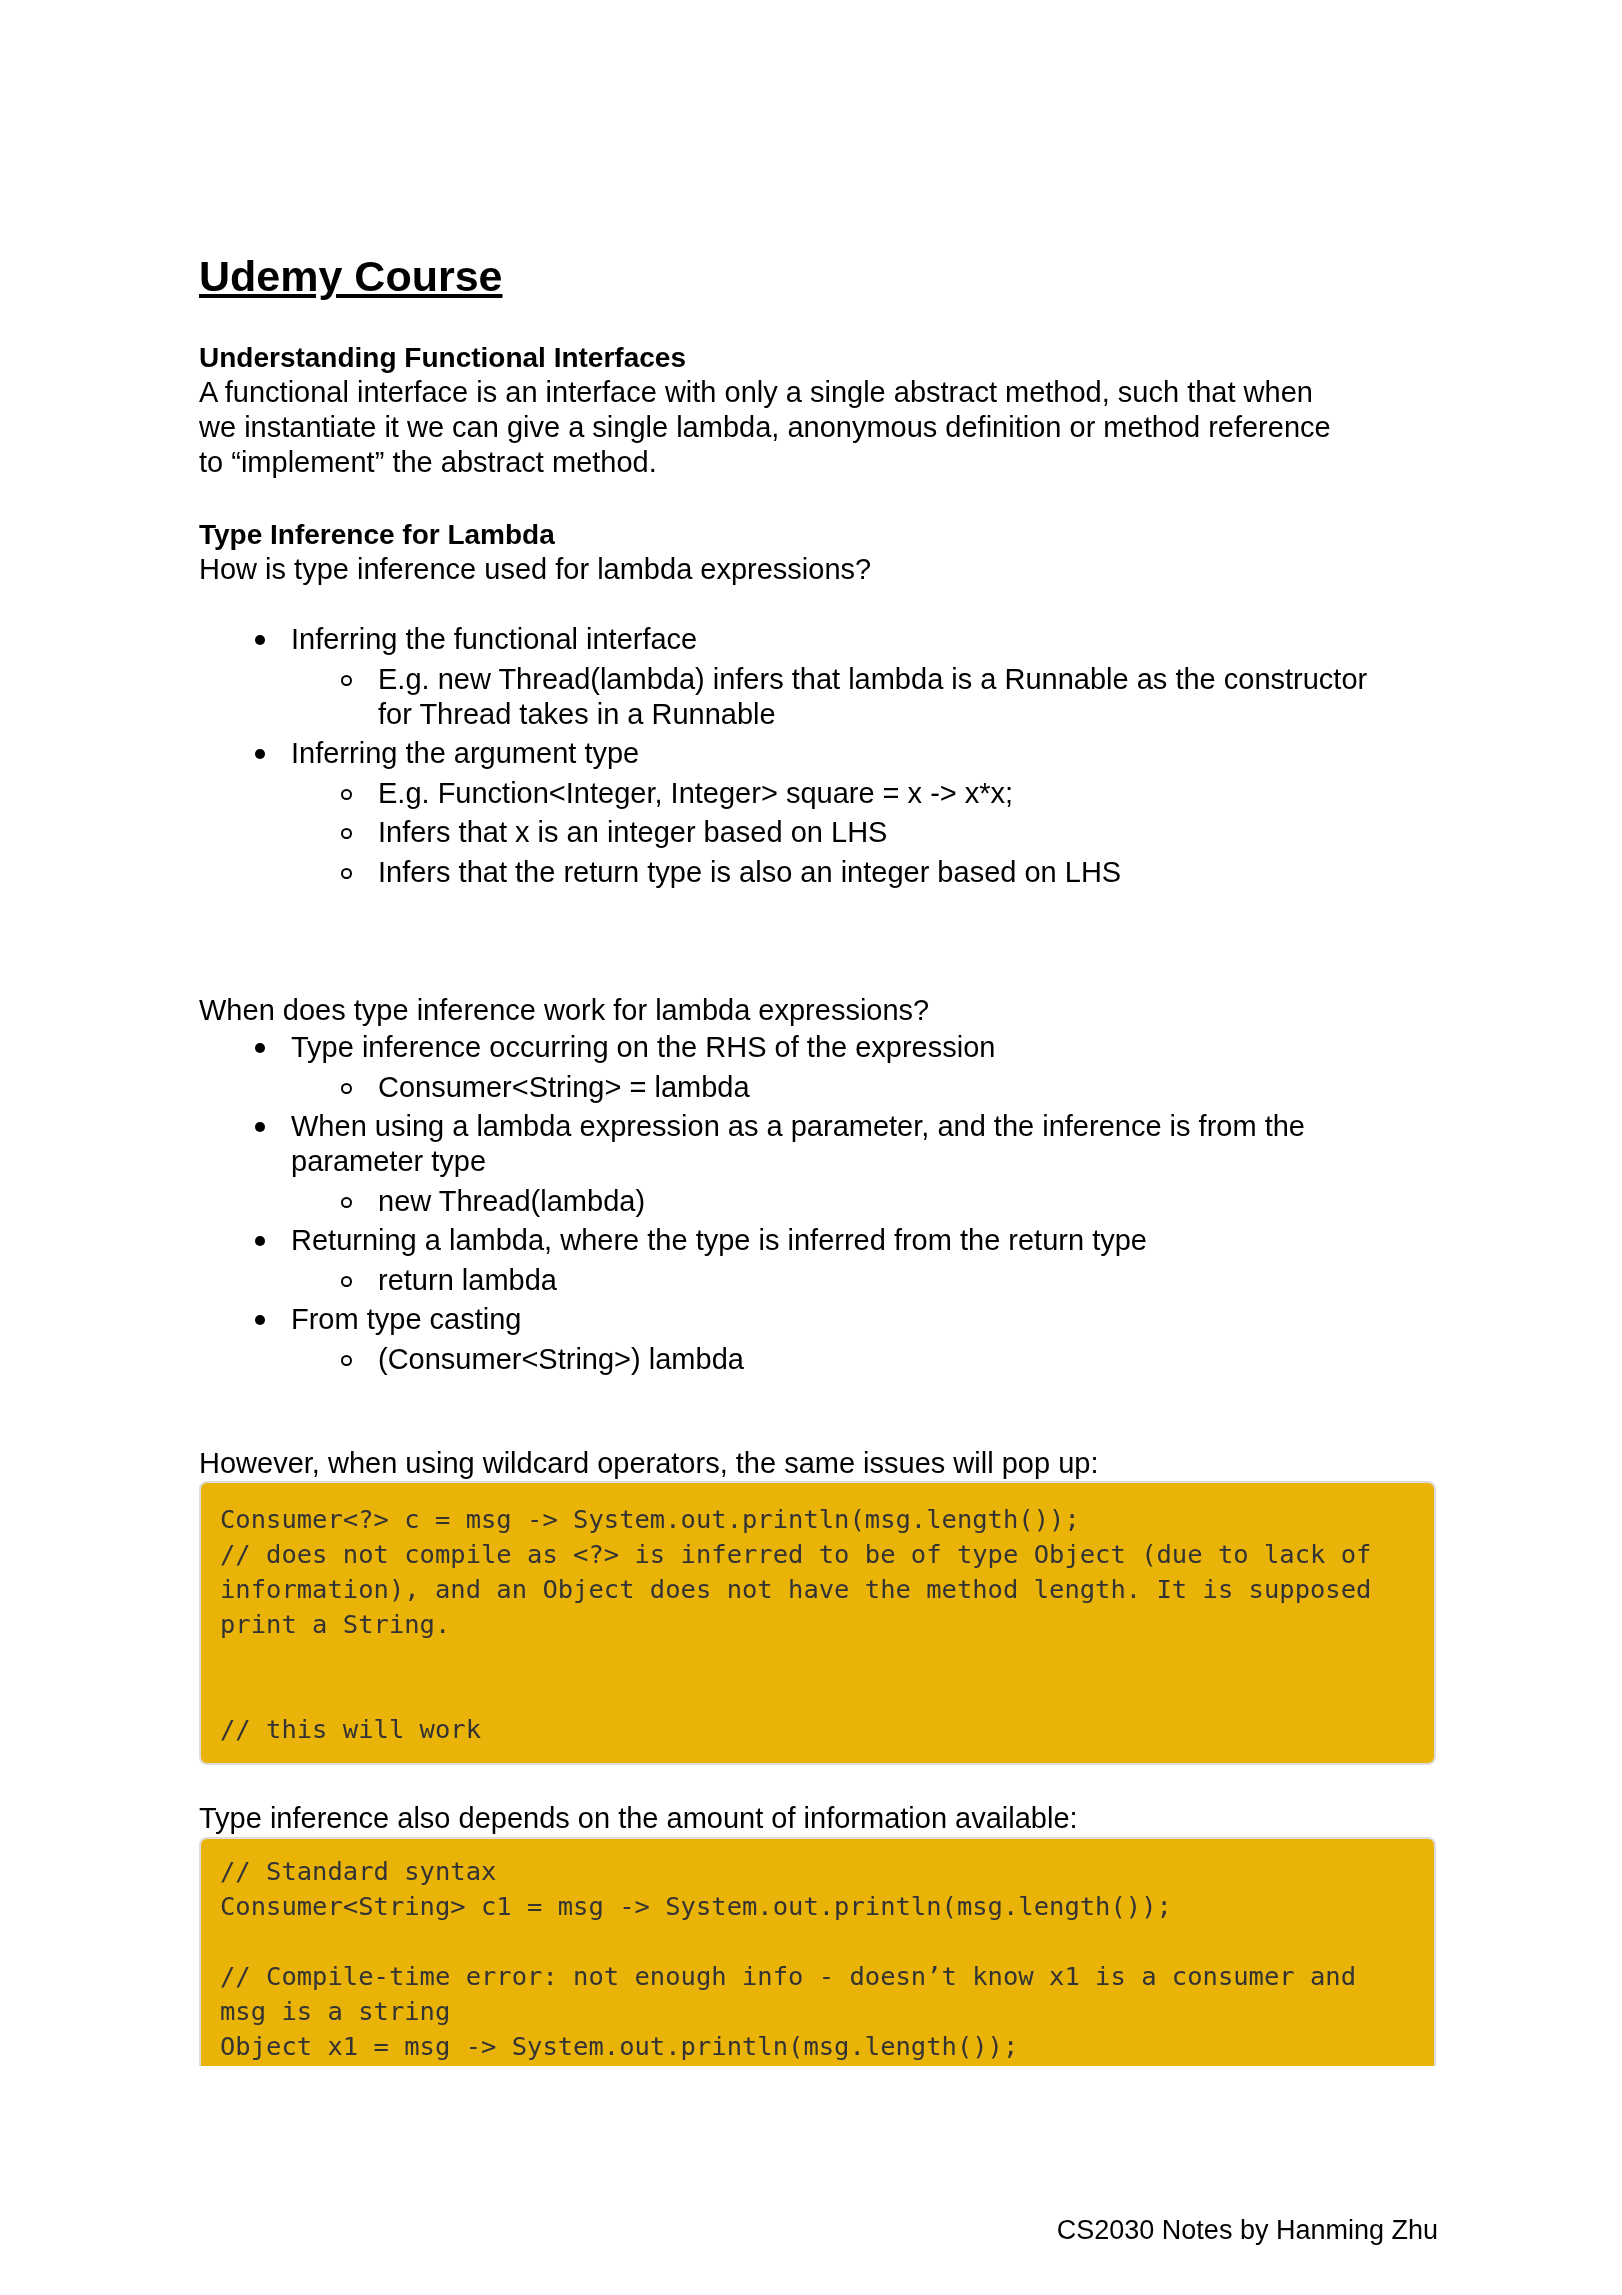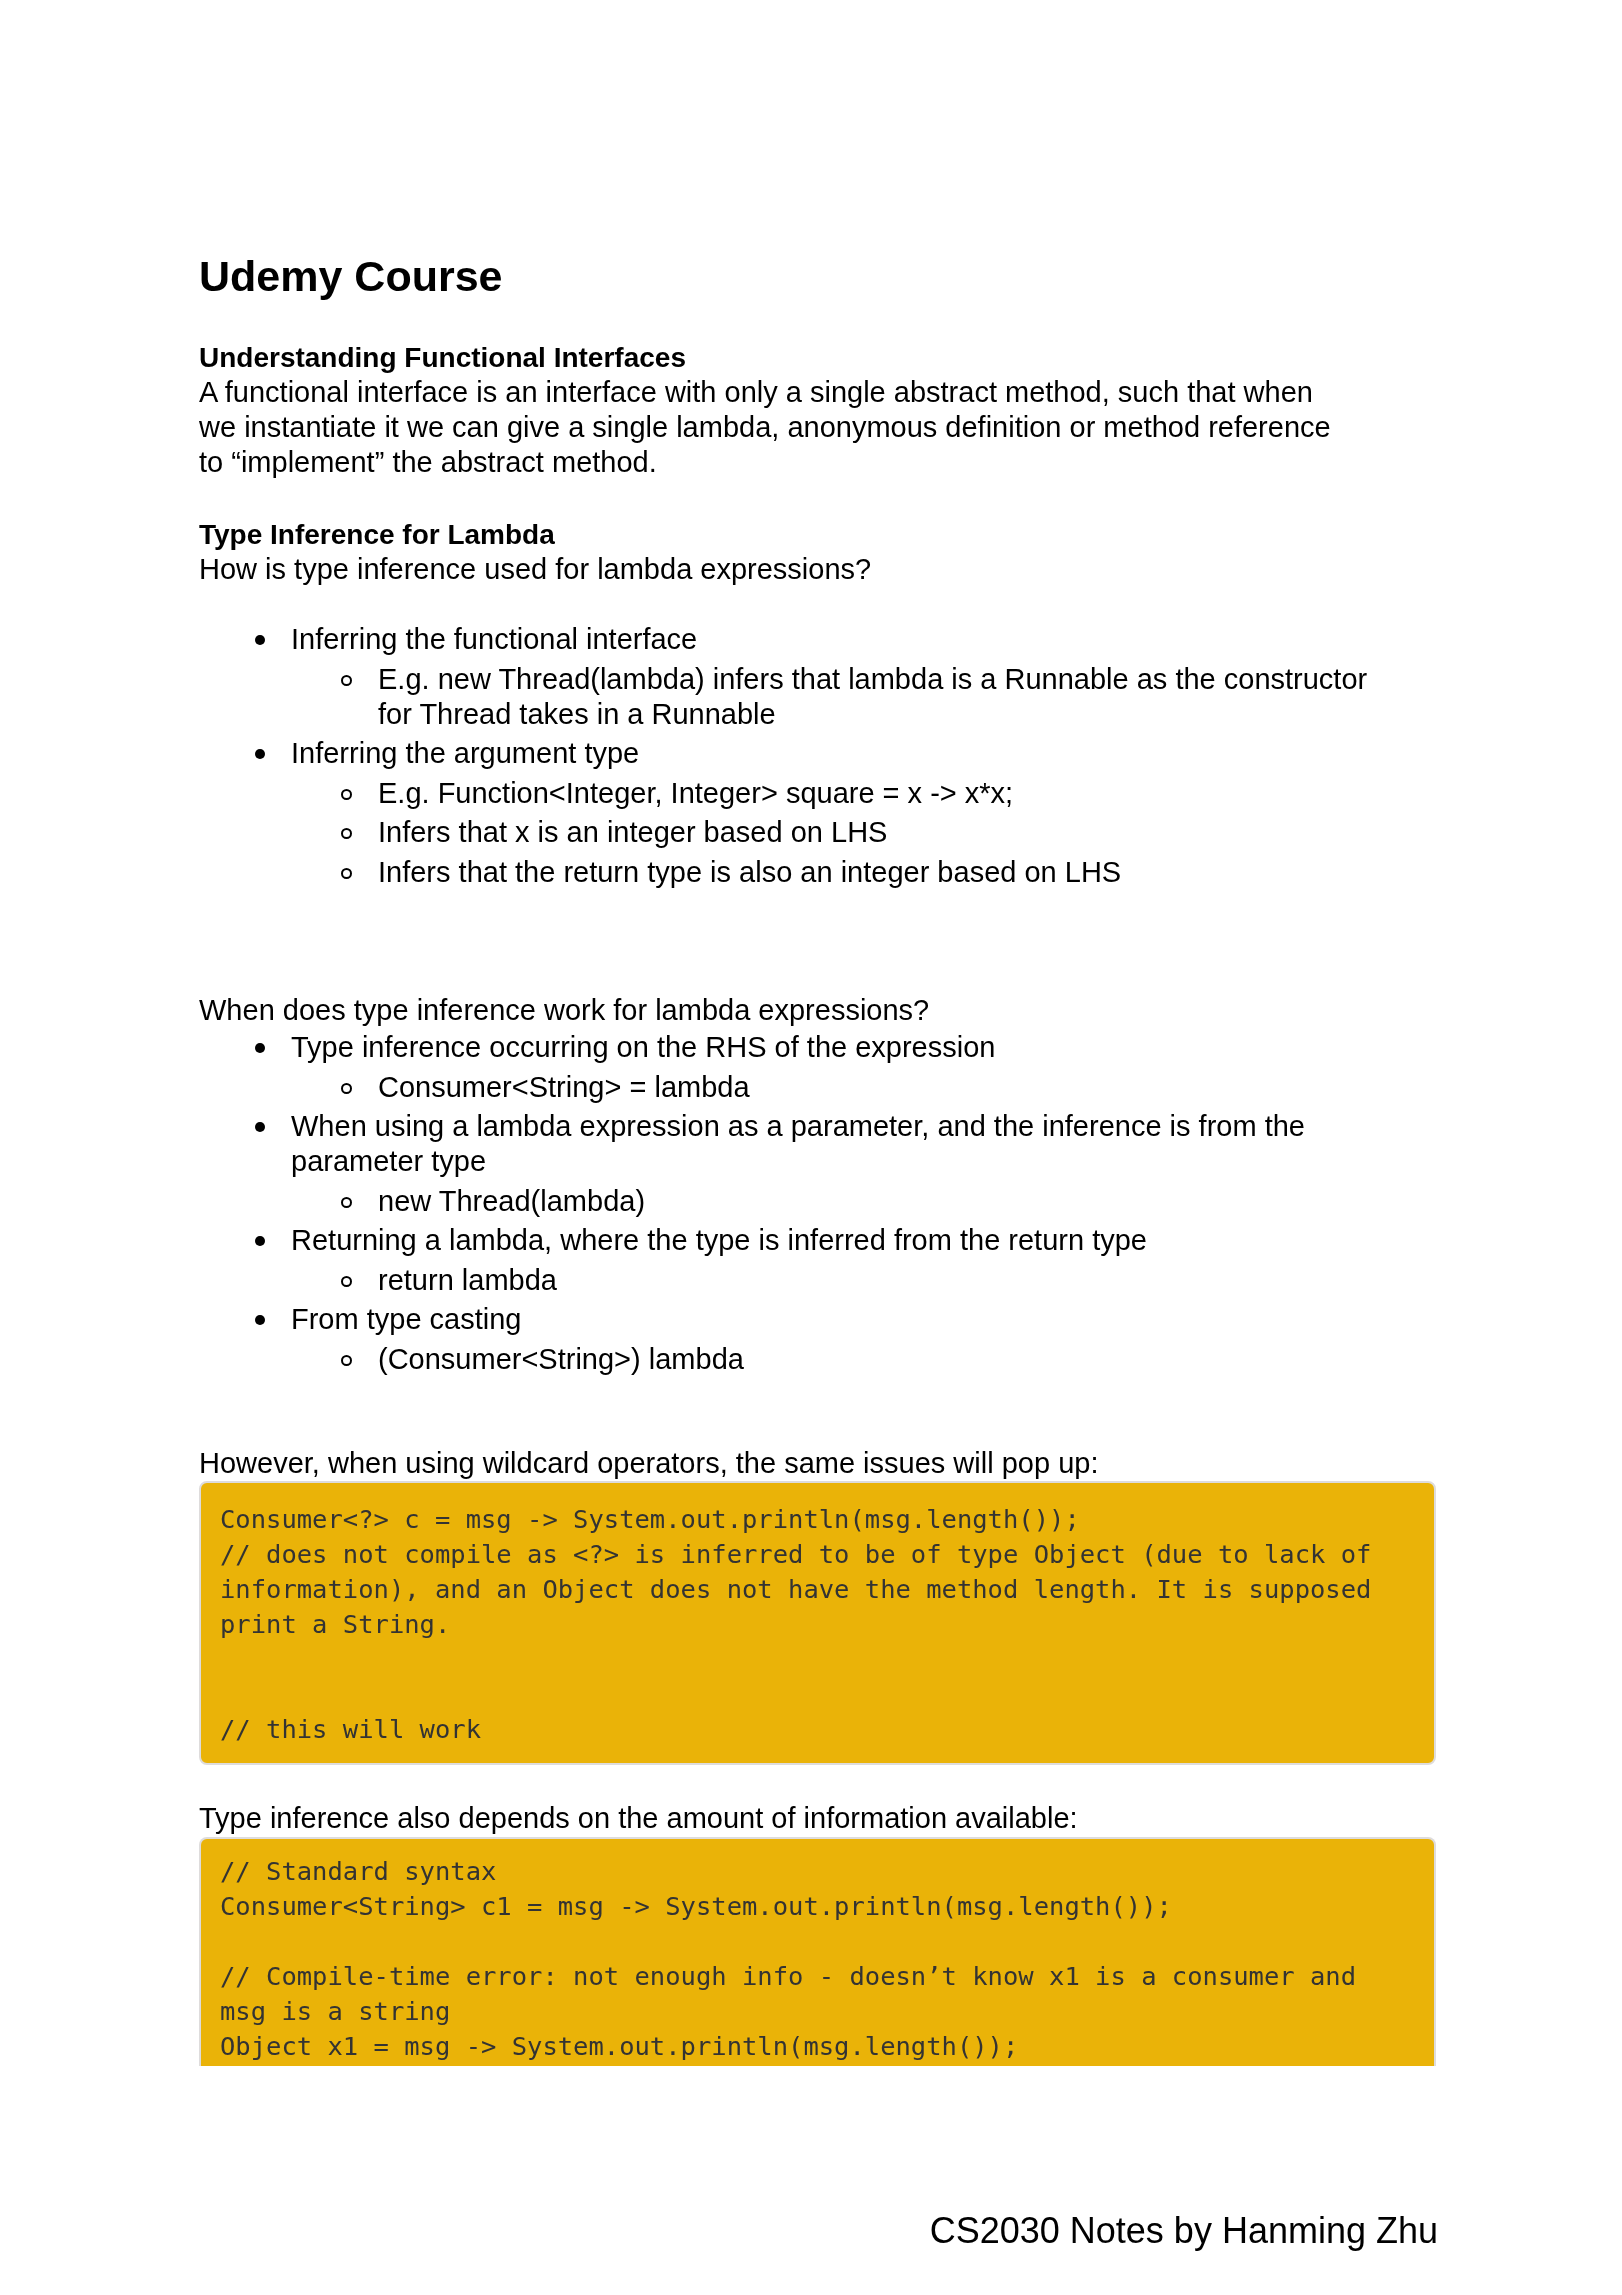--- a/index.html
+++ b/index.html
@@ -1,29 +1,29 @@
 <!DOCTYPE html>
 <html style="font-size:10.5px"><head>
 <meta charset="utf-8">
 <style>
   html, body { margin:0; padding:0; background:#ffffff; }
   body { width:1623px; height:2295px; position:relative; overflow:hidden;
          font-family:"Liberation Sans", sans-serif; color:#000; }
   .abs { position:absolute; white-space:nowrap; }
-  .title { left:199px; top:250px; font-size:43px; font-weight:bold; line-height:52px; }
+  .title { left:199px; top:250px; font-size:43px; font-weight:bold; line-height:52px;text-decoration:underline; }
   .h2 { font-size:28px; font-weight:bold; line-height:35px; }
   .body { font-size:29px; line-height:35px; }
   .bullet { position:absolute; width:9.8px; height:9.8px; border-radius:50%; background:#000; }
   .circle { position:absolute; width:7.2px; height:7.2px; border-radius:50%; border:2px solid #000; box-sizing:content-box; }
   .code-box { position:absolute; left:199px; width:1237px; background:#eab308;
               border:2px solid #dedcdc; border-radius:7.9px; box-sizing:border-box; }
   .code-box.cut { border-bottom:none; border-radius:7.9px 7.9px 0 0; }
   .code-line { position:absolute; left:19px; font-family:"DejaVu Sans Mono", monospace;
                font-size:25.5px; line-height:35px; color:#333; white-space:pre; }
-  .footer { right:185px; top:2214px; font-size:36px; line-height:33px; }
+  .footer { right:185px; top:2214px; font-size:27px; line-height:33px; }
 </style>
 </head>
 <body>
 
 <div class="abs title">Udemy Course</div>
 
 <div class="abs h2" style="left:199px; top:340px;">Understanding Functional Interfaces</div>
 <div class="abs body" style="left:199px; top:375px;">A functional interface is an interface with only a single abstract method, such that when</div>
 <div class="abs body" style="left:199px; top:410px;">we instantiate it we can give a single lambda, anonymous definition or method reference</div>
 <div class="abs body" style="left:199px; top:445px;">to “implement” the abstract method.</div>

